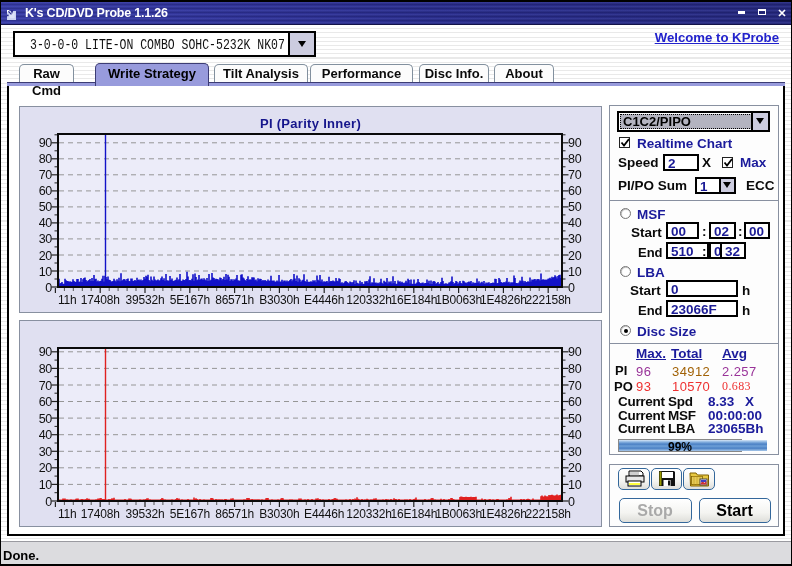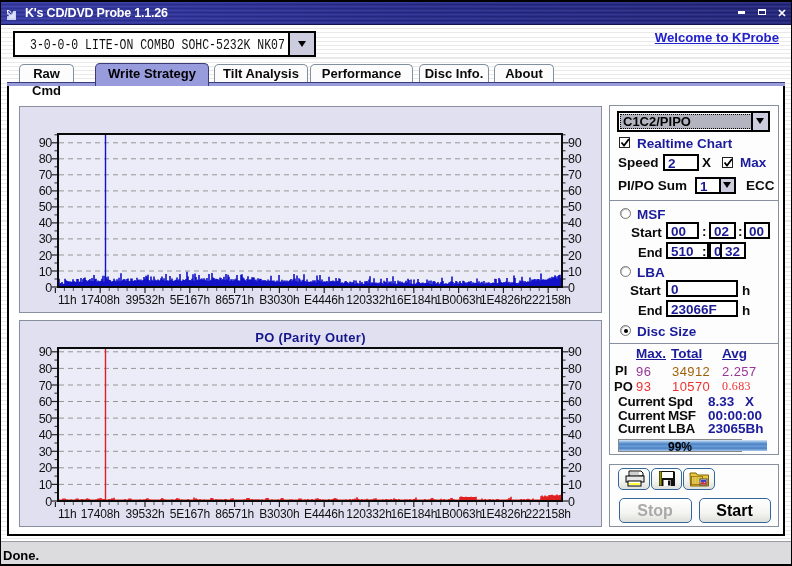--- a/index.html
+++ b/index.html
@@ -82,20 +82,21 @@
 <div class="tab" style="left:214px;width:94px;">Tilt Analysis</div>
 <div class="tab" style="left:310px;width:103px;">Performance</div>
 <div class="tab" style="left:419px;width:70px;">Disc Info.</div>
 <div class="tab" style="left:494px;width:60px;">About</div>
 <div id="tabsel">Write Strategy</div>
 <div class="abs" id="tabstrip"></div>
 
 <div class="abs" id="mainpanel"></div>
 
 <div class="chartpanel" style="top:106px;">
+    <div class="ctitle">PI (Parity Inner)</div>
 <div style="position:absolute;left:0;top:0;"><svg width="580" height="205" viewBox="0 0 580 205">
         <rect x="37" y="26" width="506" height="155" fill="#ececf9"></rect>
         <line x1="31.5" y1="180.0" x2="37" y2="180.0" stroke="#222" stroke-width="1.2"></line>
         <line x1="543" y1="180.0" x2="548.5" y2="180.0" stroke="#222" stroke-width="1.2"></line>
         <line x1="34.5" y1="172.0" x2="37" y2="172.0" stroke="#222" stroke-width="1"></line>
         <line x1="543" y1="172.0" x2="545.5" y2="172.0" stroke="#222" stroke-width="1"></line>
         <line x1="39" y1="164.0" x2="541" y2="164.0" stroke="#969696" stroke-width="1" stroke-dasharray="5 4"></line>
         <line x1="31.5" y1="164.0" x2="37" y2="164.0" stroke="#222" stroke-width="1.2"></line>
         <line x1="543" y1="164.0" x2="548.5" y2="164.0" stroke="#222" stroke-width="1.2"></line>
         <line x1="34.5" y1="156.0" x2="37" y2="156.0" stroke="#222" stroke-width="1"></line>
@@ -229,21 +230,20 @@
         <text x="259.4" y="196.5" text-anchor="middle" class="xl">B3030h</text>
         <text x="304.2" y="196.5" text-anchor="middle" class="xl">E4446h</text>
         <text x="349.0" y="196.5" text-anchor="middle" class="xl">120332h</text>
         <text x="393.8" y="196.5" text-anchor="middle" class="xl">16E184h</text>
         <text x="438.6" y="196.5" text-anchor="middle" class="xl">1B0063h</text>
         <text x="483.4" y="196.5" text-anchor="middle" class="xl">1E4826h</text>
         <text x="528.2" y="196.5" text-anchor="middle" class="xl">222158h</text>
       </svg></div>
   </div>
 <div class="chartpanel" style="top:320px;">
-    <div class="ctitle">PO (Parity Outer)</div>
 <div style="position:absolute;left:0;top:0;"><svg width="580" height="205" viewBox="0 0 580 205">
         <rect x="37" y="26" width="506" height="155" fill="#ececf9"></rect>
         <line x1="31.5" y1="180.0" x2="37" y2="180.0" stroke="#222" stroke-width="1.2"></line>
         <line x1="543" y1="180.0" x2="548.5" y2="180.0" stroke="#222" stroke-width="1.2"></line>
         <line x1="34.5" y1="171.7" x2="37" y2="171.7" stroke="#222" stroke-width="1"></line>
         <line x1="543" y1="171.7" x2="545.5" y2="171.7" stroke="#222" stroke-width="1"></line>
         <line x1="39" y1="163.4" x2="541" y2="163.4" stroke="#969696" stroke-width="1" stroke-dasharray="5 4"></line>
         <line x1="31.5" y1="163.4" x2="37" y2="163.4" stroke="#222" stroke-width="1.2"></line>
         <line x1="543" y1="163.4" x2="548.5" y2="163.4" stroke="#222" stroke-width="1.2"></line>
         <line x1="34.5" y1="155.1" x2="37" y2="155.1" stroke="#222" stroke-width="1"></line>

